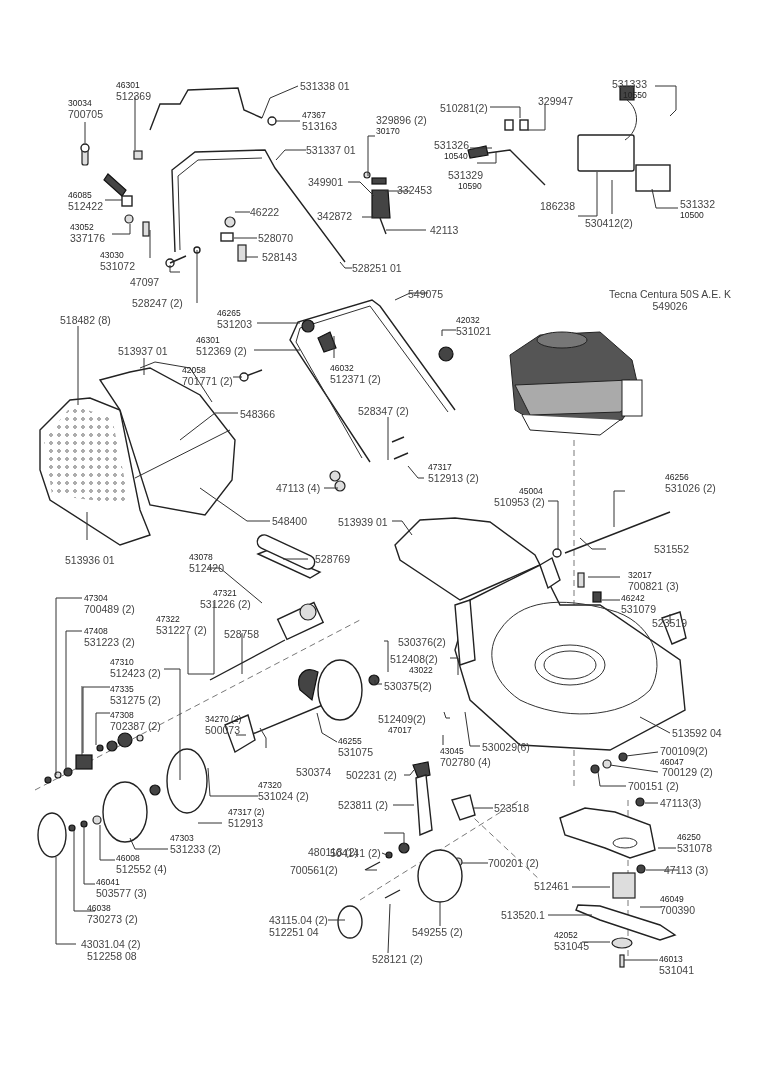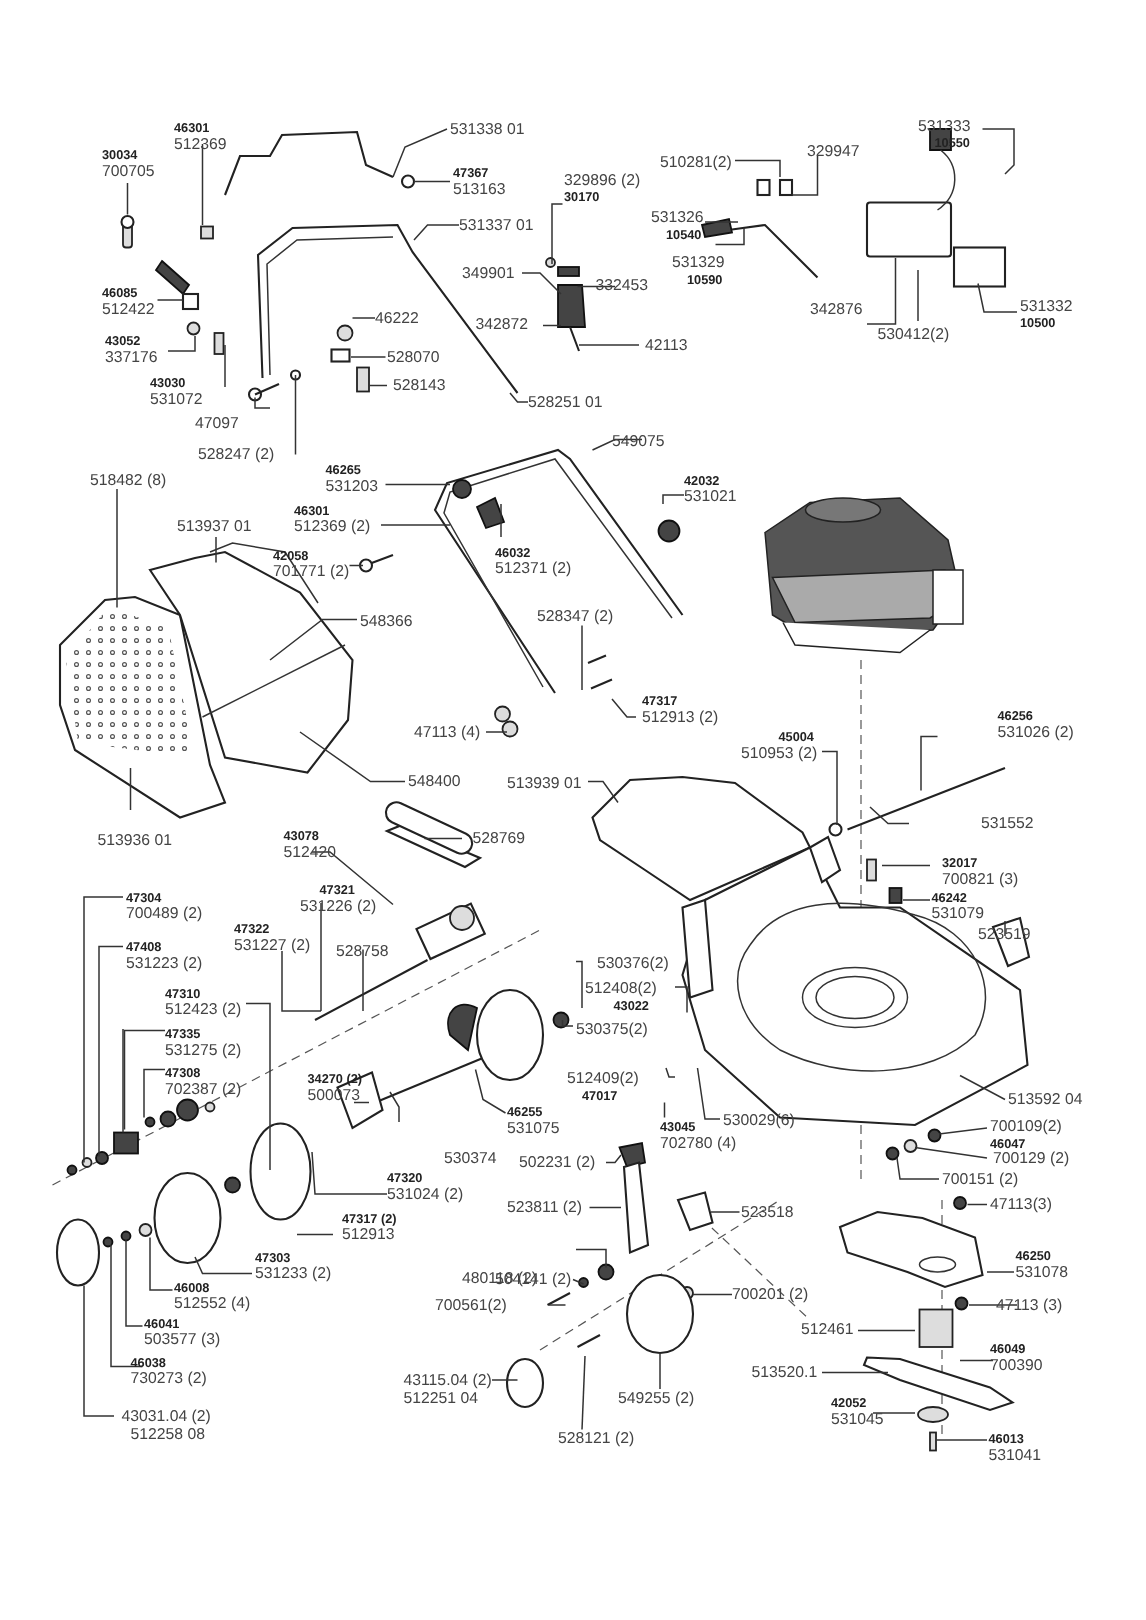--- a/index.html
+++ b/index.html
@@ -1,19 +1,19 @@
 <!DOCTYPE html>
 <html><head>
 <meta charset="utf-8">
 <style>
   html,body{margin:0;padding:0;background:#fff;}
   body{width:764px;height:1080px;position:relative;overflow:hidden;font-family:"Liberation Sans",sans-serif;color:#333;}
   #diagram{position:absolute;left:0;top:0;width:764px;height:1080px;}
   .lbl{position:absolute;font-size:10.5px;line-height:12px;color:#444;white-space:nowrap;}
-  .lbl .code{display:block;font-size:8.5px;font-weight:bold;color:#222;line-height:10px;}
+  .lbl .code{display:block;font-size:8.5px;font-weight:normal;color:#222;line-height:10px;}
   .lbl .pn{display:block;}
   .lbl.c{text-align:center;}
   .engine-lbl{font-size:10.5px;}
   svg .ln{stroke:#333;stroke-width:1;fill:none;}
   svg .ld{stroke:#555;stroke-width:0.8;fill:none;stroke-dasharray:6 4;}
   svg .part{stroke:#222;stroke-width:1.4;fill:#fff;}
   svg .partg{stroke:#222;stroke-width:1.2;fill:#ddd;}
   svg .partd{stroke:#111;stroke-width:1.2;fill:#444;}
 </style>
 </head>
@@ -326,21 +326,21 @@
 <div class="lbl" style="left:397px;top:184px">
       <span class="pn">332453</span>
     </div>
 <div class="lbl" style="left:317px;top:210px">
       <span class="pn">342872</span>
     </div>
 <div class="lbl" style="left:430px;top:224px">
       <span class="pn">42113</span>
     </div>
 <div class="lbl" style="left:540px;top:200px">
-      <span class="pn">342876</span>
+      <span class="pn">186238</span>
     </div>
 <div class="lbl" style="left:585px;top:217px">
       <span class="pn">530412(2)</span>
     </div>
 <div class="lbl" style="left:680px;top:198px">
       <span class="pn">531332</span>
       <span class="code">10500</span>
     </div>
 <div class="lbl" style="left:70px;top:222px">
       <span class="code">43052</span>
@@ -364,20 +364,24 @@
     </div>
 <div class="lbl" style="left:352px;top:262px">
       <span class="pn">528251 01</span>
     </div>
 <div class="lbl" style="left:132px;top:297px">
       <span class="pn">528247 (2)</span>
     </div>
 <div class="lbl" style="left:408px;top:288px">
       <span class="pn">549075</span>
     </div>
+<div class="lbl c engine-lbl" style="left:585px;top:288px;width:170px">
+      <span class="pn">Tecna Centura 50S A.E. K</span>
+      <span class="pn">549026</span>
+    </div>
 <div class="lbl" style="left:60px;top:314px">
       <span class="pn">518482 (8)</span>
     </div>
 <div class="lbl" style="left:217px;top:308px">
       <span class="code">46265</span>
       <span class="pn">531203</span>
     </div>
 <div class="lbl" style="left:456px;top:315px">
       <span class="code">42032</span>
       <span class="pn">531021</span>

